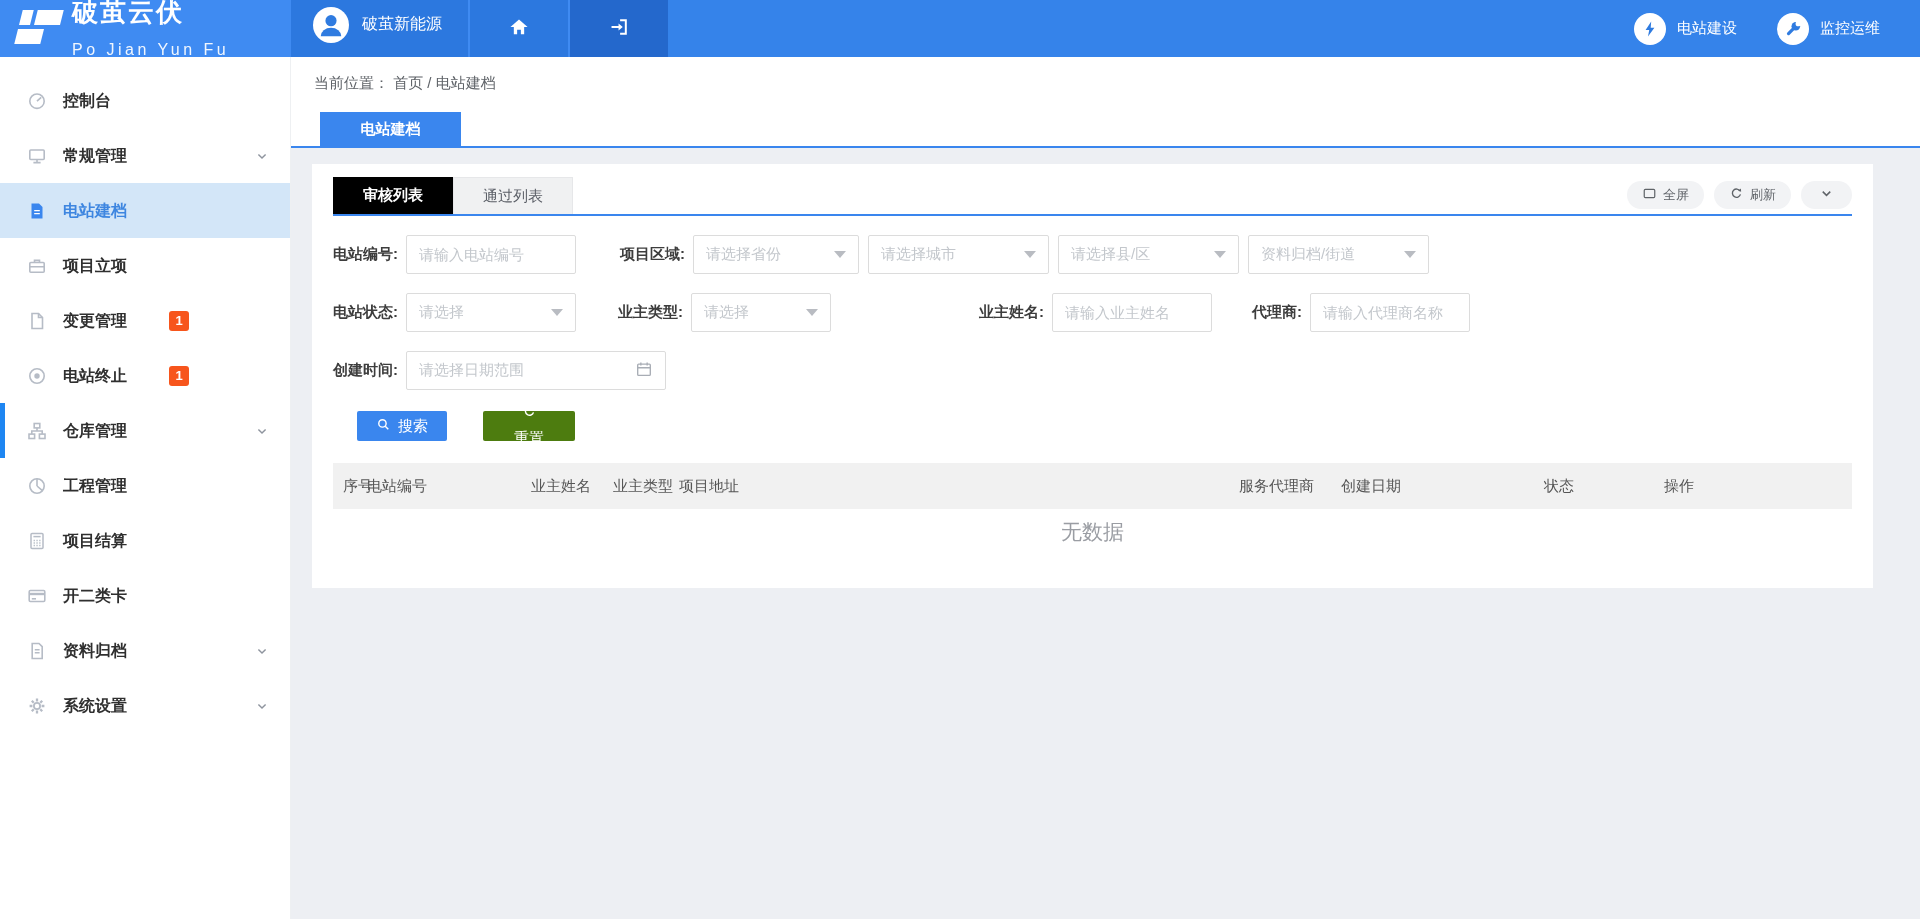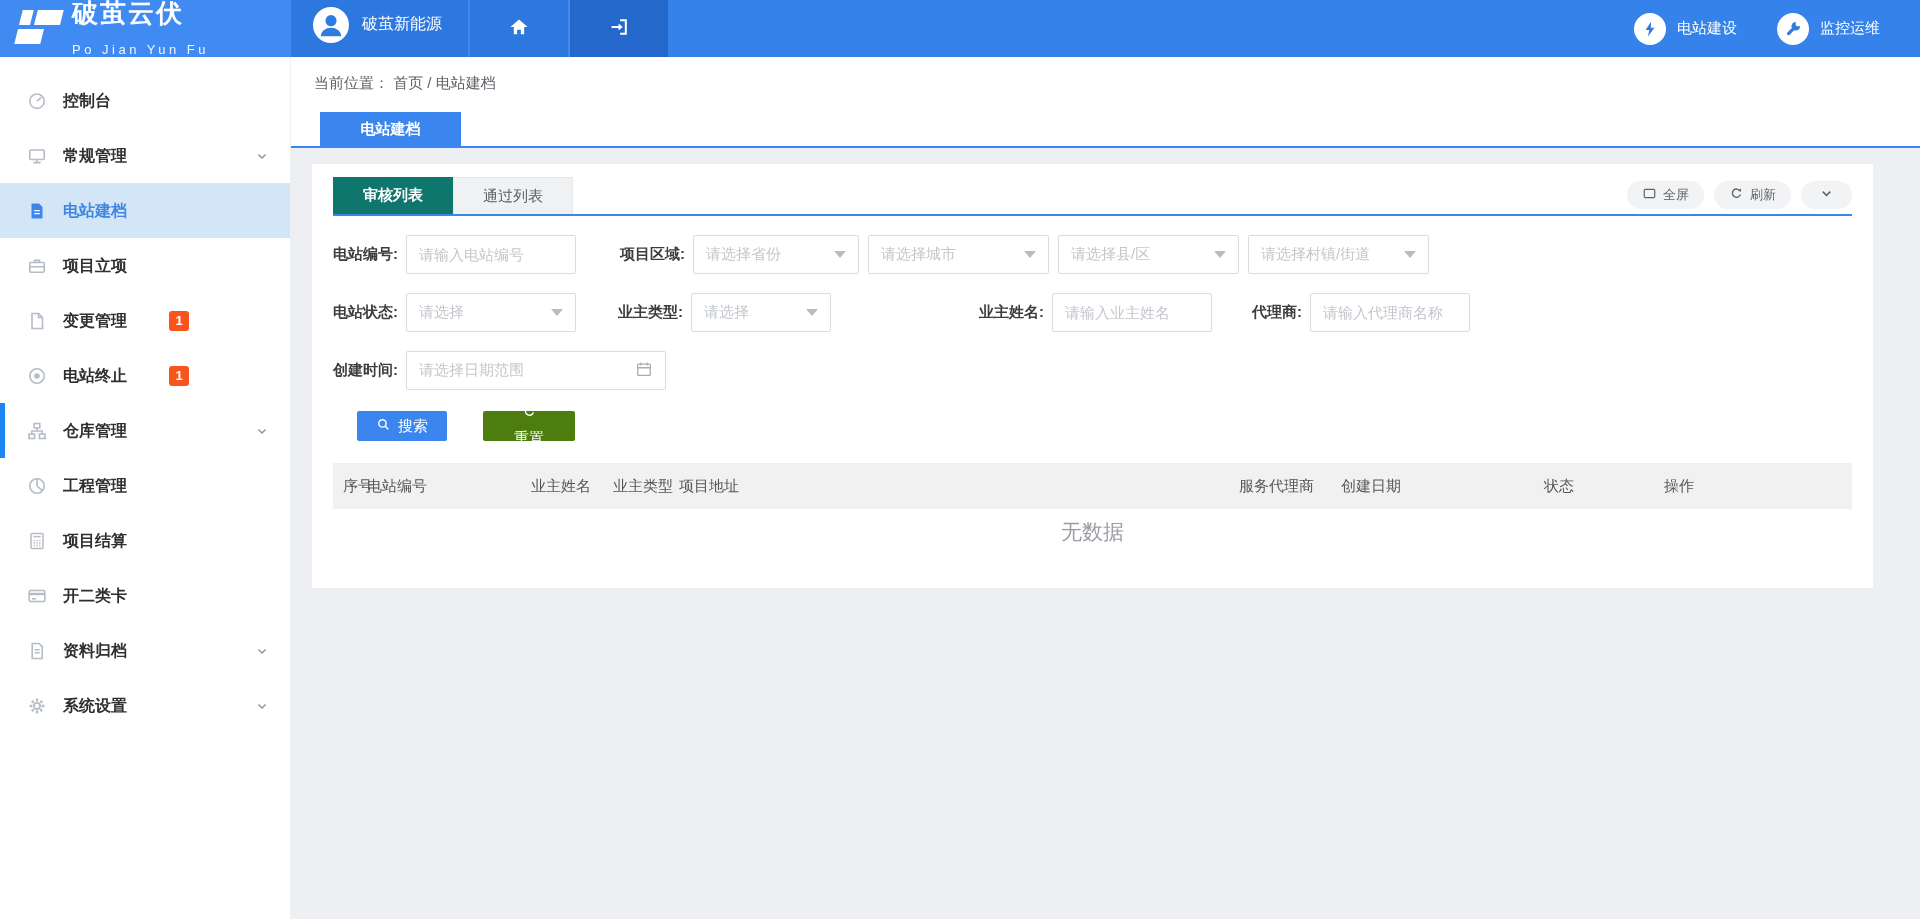--- a/index.html
+++ b/index.html
@@ -11,21 +11,21 @@
   .hdr-logo { width:291px; flex:0 0 291px; background:#3F8BF2; display:flex;
     align-items:center; padding-left:18px; gap:13px; }
   .logo-mark { display:grid; grid-template-columns:11px 26px; grid-template-rows:15px 15px;
     gap:4px; transform:skewX(-14deg); }
   .logo-mark i { background:#fff; display:block; }
   .logo-mark i:nth-child(1){ width:11px; }
   .logo-mark i:nth-child(2){ width:26px; }
   .logo-mark i:nth-child(3){ width:26px; grid-column:1/3; }
   .logo-mark i:nth-child(4){ width:11px; justify-self:start; }
   .logo-title { font-size:26px; font-weight:700; letter-spacing:2px; line-height:1; }
-  .logo-sub { font-size:13px; letter-spacing:3.5px; margin-top:16px; color:rgba(255,255,255,.92); }
+  .logo-sub { font-size:16px; letter-spacing:3.5px; margin-top:16px; color:rgba(255,255,255,.92); }
 
   .hdr-sec { background:#2C78DF; display:flex; align-items:center; justify-content:center; cursor:pointer; }
   .hdr-sec + .hdr-sec { border-left:2px solid #3F8BF2; }
   .sec-user { padding:0 26px 8px 22px; gap:13px; }
   .sec-user .uname { font-size:16px; }
   .sec-home { width:100px; }
   .sec-exit { width:100px; background:#2468CC; }
   .avatar { width:36px; height:36px; border-radius:50%; background:#fff;
     display:flex; align-items:center; justify-content:center; }
   .hdr-spacer { flex:1; }
@@ -59,21 +59,21 @@
   .page-tab { position:absolute; left:29px; bottom:0; width:141px; height:34px;
     background:#3A86EE; color:#fff; font-size:15px; font-weight:700;
     display:flex; align-items:center; justify-content:center; cursor:pointer; }
 
   .content { padding:16px 47px 0 21px; }
   .panel { background:#fff; height:424px; padding:13px 21px 0; }
 
   .tabbar { display:flex; align-items:flex-end; border-bottom:2px solid #3A86EE; }
   .tab { width:120px; height:37px; display:flex; align-items:center; justify-content:center;
     font-size:15px; cursor:pointer; }
-  .tab.active { background:#0f766e; color:#fff; font-weight:700; }
+  .tab.active { background:#000000; color:#fff; font-weight:700; }
   .tab.inactive { background:#F0F1F2; color:#5A5E66; border:1px solid #E6E7E9; border-bottom:none; }
   .tools { margin-left:auto; display:flex; align-items:center; gap:10px; padding-bottom:5px; }
   .pill { height:28px; border-radius:14px; background:#F2F3F5; color:#5F6368; font-size:13px;
     display:flex; align-items:center; gap:6px; padding:0 15px; cursor:pointer; border:none; }
   .pill svg { width:15px; height:15px; }
   .pill.caret-pill { padding:0 18px; }
 
   
   .frow { display:flex; align-items:center; margin-top:19px; height:39px; }
   .flabel { font-size:15px; font-weight:600; color:#3D3D3D; margin-right:8px; white-space:nowrap; }
@@ -381,21 +381,21 @@
         </div>
         <div class="ctrl select w181 gap9">
           <span class="ph">请选择城市</span>
           <span class="caret"></span>
         </div>
         <div class="ctrl select w181 gap9">
           <span class="ph">请选择县/区</span>
           <span class="caret"></span>
         </div>
         <div class="ctrl select w181 gap9">
-          <span class="ph">请选择村镇/街道</span>
+          <span class="ph">资料归档/街道</span>
           <span class="caret"></span>
         </div>
       </div>
 
       <div class="frow">
         <span class="flabel">电站状态:</span>
         <div class="ctrl select w170">
           <span class="ph">请选择</span>
           <span class="caret"></span>
         </div>

